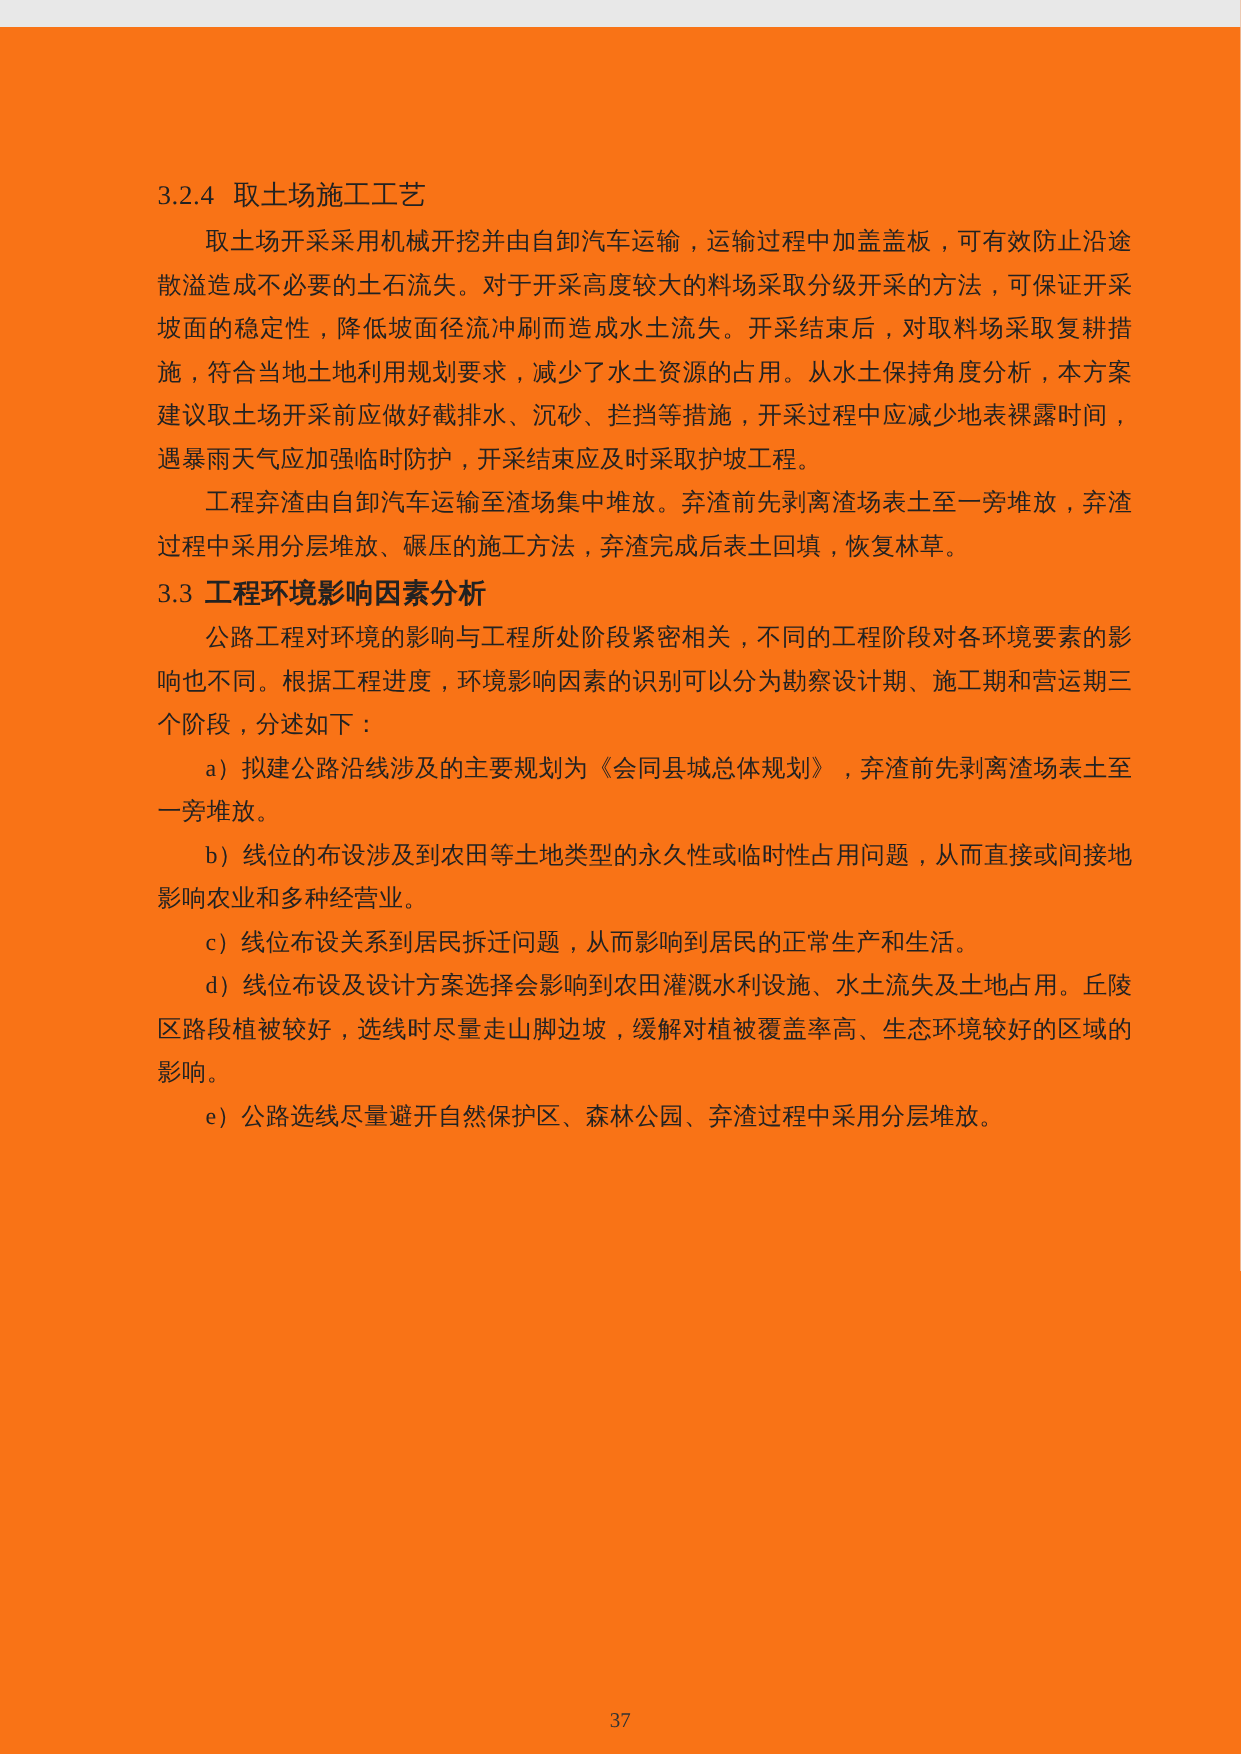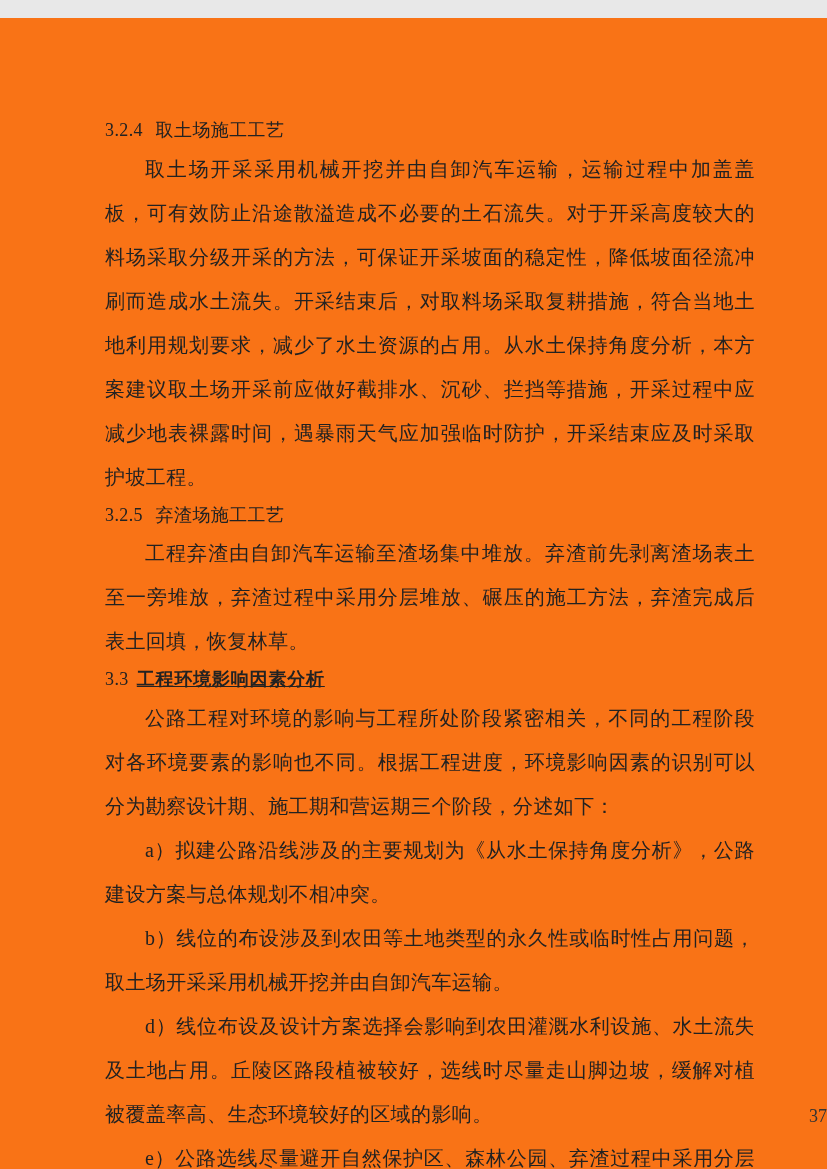--- a/index.html
+++ b/index.html
@@ -18,22 +18,22 @@
     overflow: hidden;
   }
   .content {
     position: absolute;
     left: 105px;
     top: 96px;
     width: 650px;
   }
   .content p {
     margin: 0;
-    font-size: 20px;
-    line-height: 44px;
+    font-size: 16px;
+    line-height: 29px;
     text-align: justify;
     text-indent: 2em;
     letter-spacing: 0.4px;
     word-break: break-all;
     font-family: Liberation Serif, serif;
   }
   .heading {
     margin: 0;
     font-size: 18px;
     line-height: 32.5px;
@@ -45,54 +45,53 @@
     font-family: "Liberation Serif", "DejaVu Serif", serif;
   }
   .heading.level-2 .num {
     margin-right: 0.45em;
     font-weight: normal;
   }
   .heading.level-2 .title {
     font-weight: bold;
     font-family: "Liberation Sans", "DejaVu Sans", sans-serif;
     letter-spacing: 0.8px;
-    text-decoration: underline;
   }
   .page-footer {
     position: absolute;
     left: 0;
-    top: 1088px;
+    top: 1120px;
     width: 100%;
-    text-align: right;
-    font-size: 18px;
+    text-align: center;
+    font-size: 14px;
     line-height: 20px;
     color: #333333;
   }
 </style>
 </head>
 <body>
 
 <div class="page">
   <div class="content">
 
     <h3 class="heading level-3"><span class="num">3.2.4</span><span class="title">取土场施工工艺</span></h3>
 
     <p>取土场开采采用机械开挖并由自卸汽车运输，运输过程中加盖盖板，可有效防止沿途散溢造成不必要的土石流失。对于开采高度较大的料场采取分级开采的方法，可保证开采坡面的稳定性，降低坡面径流冲刷而造成水土流失。开采结束后，对取料场采取复耕措施，符合当地土地利用规划要求，减少了水土资源的占用。从水土保持角度分析，本方案建议取土场开采前应做好截排水、沉砂、拦挡等措施，开采过程中应减少地表裸露时间，遇暴雨天气应加强临时防护，开采结束应及时采取护坡工程。</p>
 
-    <h3 class="heading level-3"><span class="num">3.2.5</span><span class="title">弃渣场施工工艺</span></h3>
 
     <p>工程弃渣由自卸汽车运输至渣场集中堆放。弃渣前先剥离渣场表土至一旁堆放，弃渣过程中采用分层堆放、碾压的施工方法，弃渣完成后表土回填，恢复林草。</p>
 
     <h2 class="heading level-2"><span class="num">3.3</span><span class="title">工程环境影响因素分析</span></h2>
 
     <p>公路工程对环境的影响与工程所处阶段紧密相关，不同的工程阶段对各环境要素的影响也不同。根据工程进度，环境影响因素的识别可以分为勘察设计期、施工期和营运期三个阶段，分述如下：</p>
 
 
 
-    <p>a）拟建公路沿线涉及的主要规划为《从水土保持角度分析》，公路建设方案与总体规划不相冲突。</p>
-    <p>b）线位的布设涉及到农田等土地类型的永久性或临时性占用问题，取土场开采采用机械开挖并由自卸汽车运输。</p>
+    <p>a）拟建公路沿线涉及的主要规划为《会同县城总体规划》，弃渣前先剥离渣场表土至一旁堆放。</p>
+    <p>b）线位的布设涉及到农田等土地类型的永久性或临时性占用问题，从而直接或间接地影响农业和多种经营业。</p>
+    <p>c）线位布设关系到居民拆迁问题，从而影响到居民的正常生产和生活。</p>
     <p>d）线位布设及设计方案选择会影响到农田灌溉水利设施、水土流失及土地占用。丘陵区路段植被较好，选线时尽量走山脚边坡，缓解对植被覆盖率高、生态环境较好的区域的影响。</p>
     <p>e）公路选线尽量避开自然保护区、森林公园、弃渣过程中采用分层堆放。</p>
 
   </div>
 
   <div class="page-footer">37</div>
 </div>
 
 </body></html>

